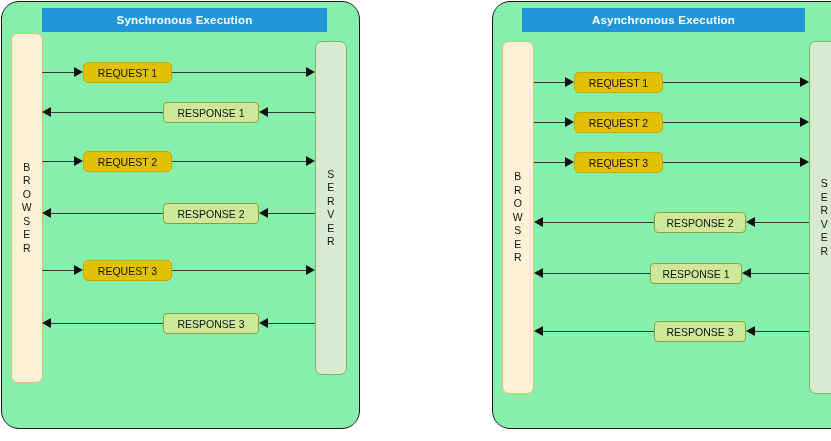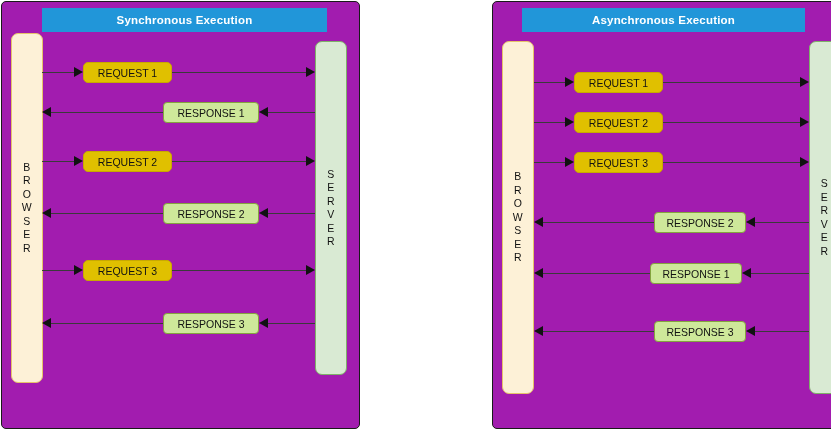--- a/index.html
+++ b/index.html
@@ -12,22 +12,22 @@
     height: 441px;
     position: relative;
     font-family: "Liberation Sans", sans-serif;
     overflow: hidden;
   }
   .panel {
     position: absolute;
     top: 1px;
     height: 428px;
     border: 1.4px solid #1a1a1a;
-    border-radius: 5px;
-    background: #a21caf;
+    border-radius: 18px;
+    background: #86efac;
     box-sizing: border-box;
   }
   #panel-sync  { left: 1px;   width: 359px; }
   #panel-async { left: 492px; width: 359px; }
 
   .panel-title {
     position: absolute;
     top: 6px;
     height: 24px;
     line-height: 24px;

